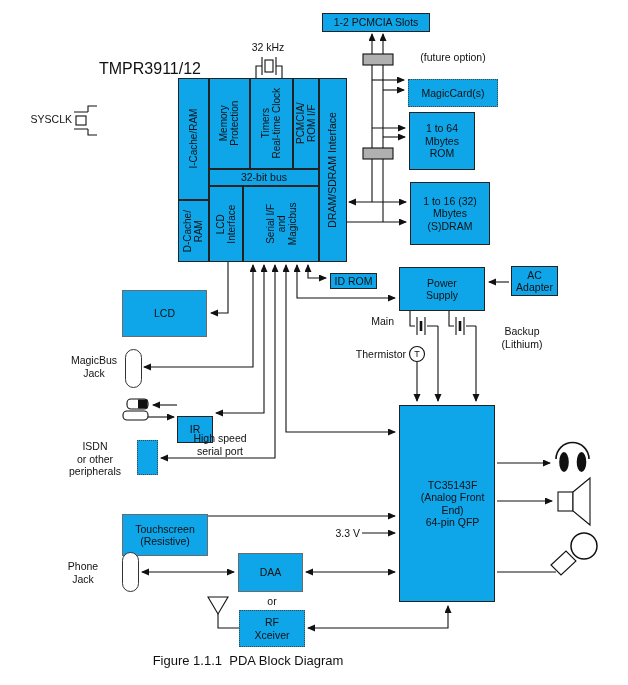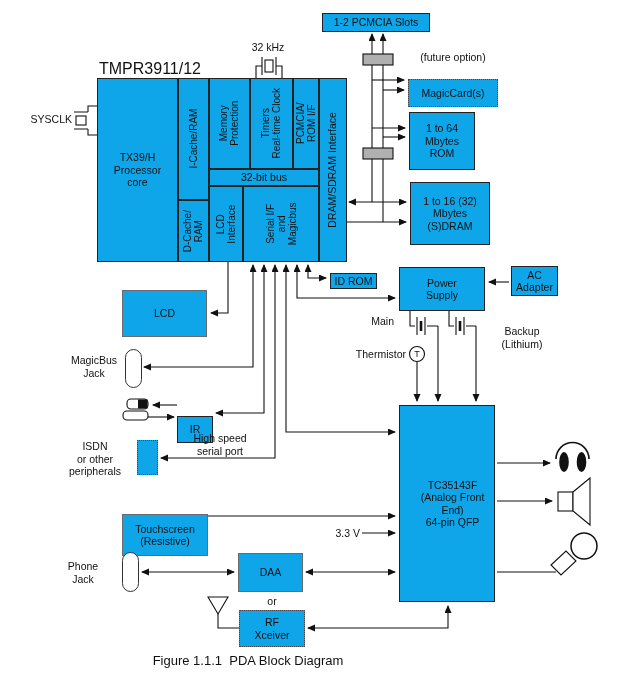--- a/index.html
+++ b/index.html
@@ -136,23 +136,20 @@
         <rect x="127" y="399" width="21" height="10" rx="4" fill="#fff"></rect>
         <rect x="138" y="399.5" width="9.5" height="9" fill="#111" stroke="none"></rect>
         <rect x="123" y="411" width="25" height="9" rx="4" fill="#fff"></rect>
       </g>
     </g>
   </svg>
 
   <div class="lbl title l" style="left:99px;top:59px;">TMPR3911/12</div>
 
   <div class="box nf" style="left:97px;top:78px;width:250px;height:184px;">
-    <div class="box" style="left:0;top:0;width:81px;height:184px;">TX39/H
-Processor
-core</div>
     <div class="box" style="left:81px;top:0;width:31px;height:122px;"><span class="vt">I-Cache/RAM</span></div>
     <div class="box" style="left:81px;top:122px;width:31px;height:62px;"><span class="vt">D-Cache/
 RAM</span></div>
     <div class="box" style="left:112px;top:0;width:41px;height:91px;"><span class="vt">Memory
 Protection</span></div>
     <div class="box" style="left:153px;top:0;width:43px;height:91px;"><span class="vt">Timers
 Real-time Clock</span></div>
     <div class="box" style="left:196px;top:0;width:26px;height:91px;"><span class="vt">PCMCIA/
 ROM I/F</span></div>
     <div class="box" style="left:112px;top:91px;width:110px;height:17px;">32-bit bus</div>

